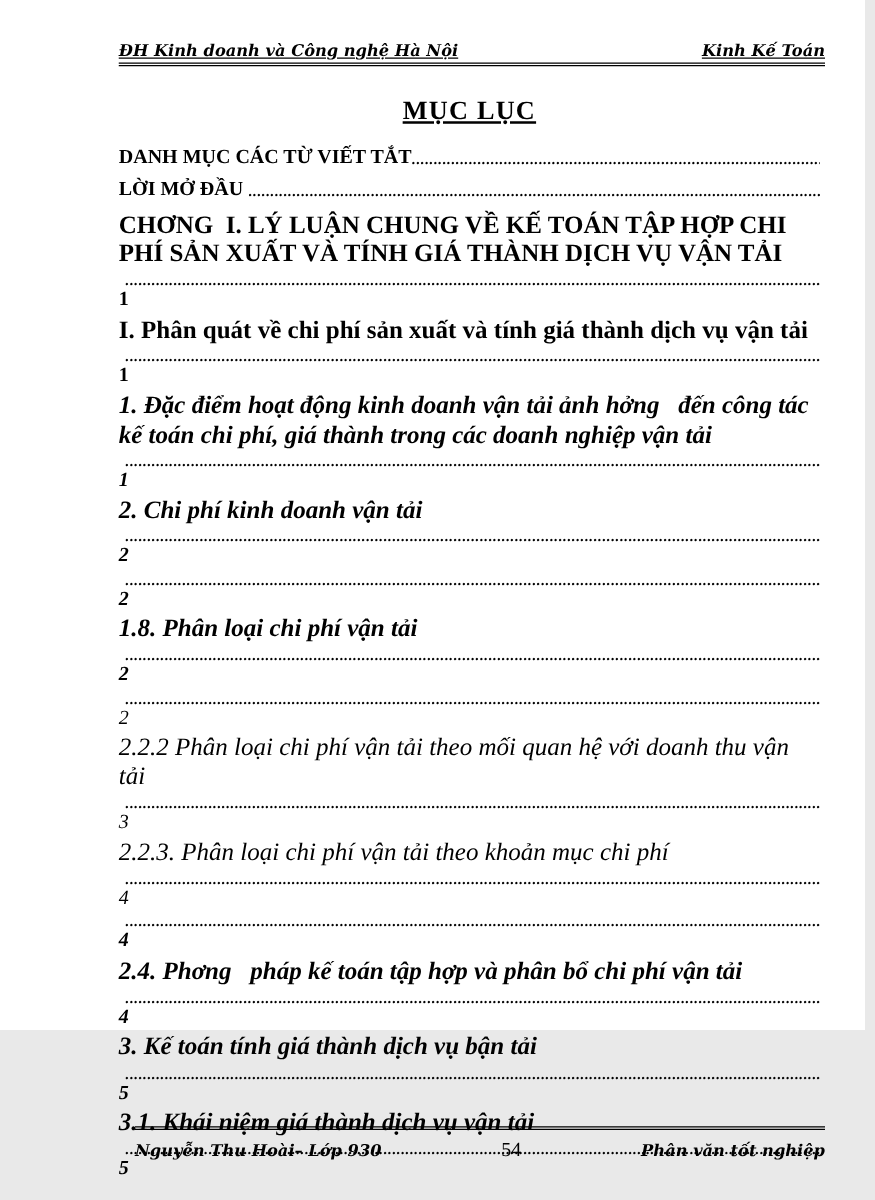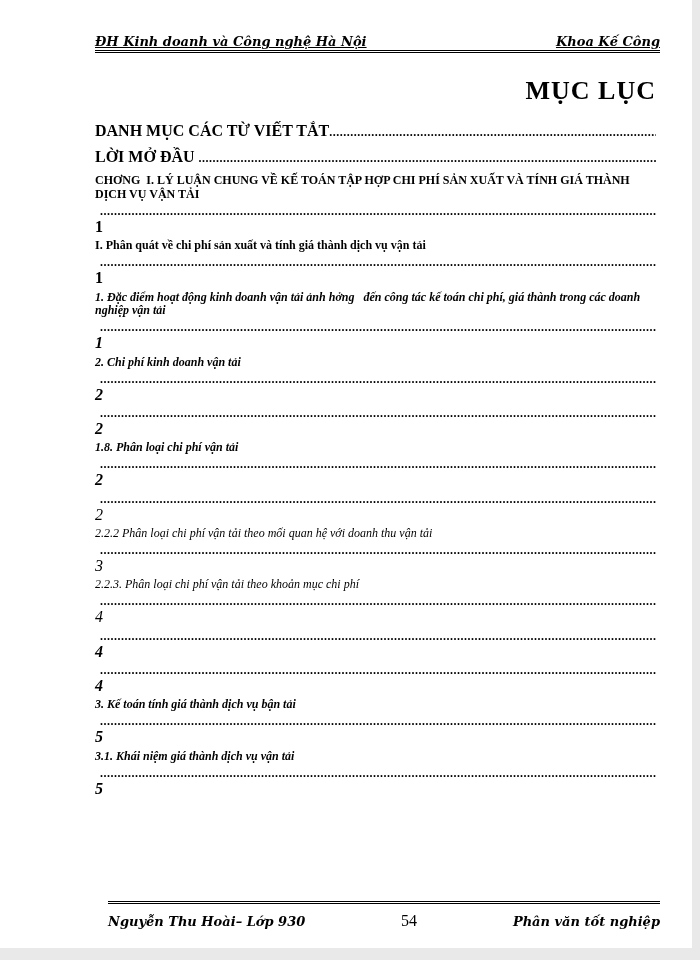--- a/index.html
+++ b/index.html
@@ -1,19 +1,19 @@
 <!DOCTYPE html>
 <html><head>
 <meta charset="utf-8">
 <style>
   html,body{margin:0;padding:0;}
   body{background:#e9e9e9;width:700px;height:960px;overflow:hidden;}
   .page{
     position:relative;
-    width:692px;height:948px;
+    width:692px;height:824px;
     background:#ffffff;
     font-family:"Liberation Serif", serif;
     color:#000;
     box-sizing:border-box;
   }
   
   .header{
     position:absolute;left:95px;right:32px;top:34px;
     display:flex;justify-content:space-between;align-items:baseline;
     padding-bottom:1px;
@@ -23,40 +23,41 @@
     font-family:"DejaVu Serif", serif;
     font-style:italic;font-weight:bold;
     font-size:13px;
     text-decoration:underline;
     white-space:pre;
   }
   
   .content{position:absolute;left:95px;right:36px;top:76px;}
   .doc-title{
     margin:0 0 16px 0;
-    text-align:right;
-    font-size:26px;font-weight:bold;
+    text-align:center;
+    font-size:21px;font-weight:bold;
     letter-spacing:1px;
+    text-decoration:underline;
   }
   .toc-inline{
     display:flex;align-items:center;
     font-size:16px;font-weight:bold;
     margin-bottom:8px;
   }
   .toc-inline .label{white-space:pre;}
   .dots{
     overflow:hidden;white-space:nowrap;
     font-size:12px;font-weight:bold;
     letter-spacing:0.5px;
     line-height:11px;height:11px;
   }
   .toc-inline .dots{flex:1;align-self:flex-end;margin-bottom:2px;}
   .toc-block{margin-bottom:3px;}
   .entry-text{
-    font-size:12px;line-height:1.16;
+    font-size:20px;line-height:1.16;
     white-space:pre-wrap;
   }
   .b{font-weight:bold;}
   .i{font-style:italic;}
   .dots-line{padding-left:5px;margin-top:4px;}
   .page-num{
     font-size:16px;line-height:1.15;margin-top:1px;
   }
   
   .footer{
@@ -68,21 +69,21 @@
   .footer .script{text-decoration:none;}
   .footer-page{font-size:16px;font-family:"Liberation Serif", serif;font-weight:normal;}
 </style>
 </head>
 <body>
 
 <div class="page">
 
   <div class="header">
     <span class="script">ĐH Kinh doanh và Công nghệ Hà Nội</span>
-    <span class="script">Khoa Kế Công</span>
+    <span class="script">Kinh Kế Toán</span>
   </div>
 
   <div class="content">
     <h1 class="doc-title">MỤC LỤC</h1>
 
     <div class="toc-inline">
       <span class="label">DANH MỤC CÁC TỪ VIẾT TẮT</span>
       <span class="dots">................................................................................................................................................................................................................................................................................................................................................................................................................</span>
     </div>
     <div class="toc-inline">
@@ -141,20 +142,21 @@
       <div class="dots dots-line">................................................................................................................................................................................................................................................................................................................................................................................................................</div>
       <div class="page-num i">4</div>
     </div>
 
     <div class="toc-block">
       <div class="dots dots-line">................................................................................................................................................................................................................................................................................................................................................................................................................</div>
       <div class="page-num b i">4</div>
     </div>
 
     <div class="toc-block">
+      <div class="entry-text b i">2.4. Phơng   pháp kế toán tập hợp và phân bổ chi phí vận tải</div>
       <div class="dots dots-line">................................................................................................................................................................................................................................................................................................................................................................................................................</div>
       <div class="page-num b i">4</div>
     </div>
 
     <div class="toc-block">
       <div class="entry-text b i">3. Kế toán tính giá thành dịch vụ bận tải</div>
       <div class="dots dots-line">................................................................................................................................................................................................................................................................................................................................................................................................................</div>
       <div class="page-num b i">5</div>
     </div>
 

